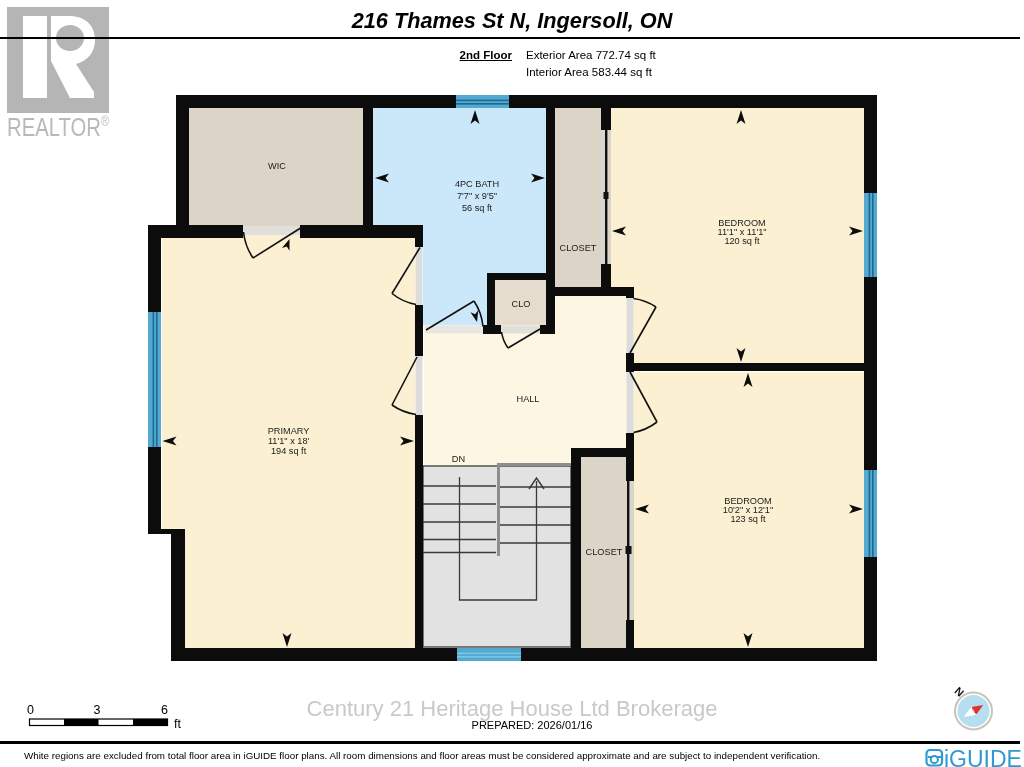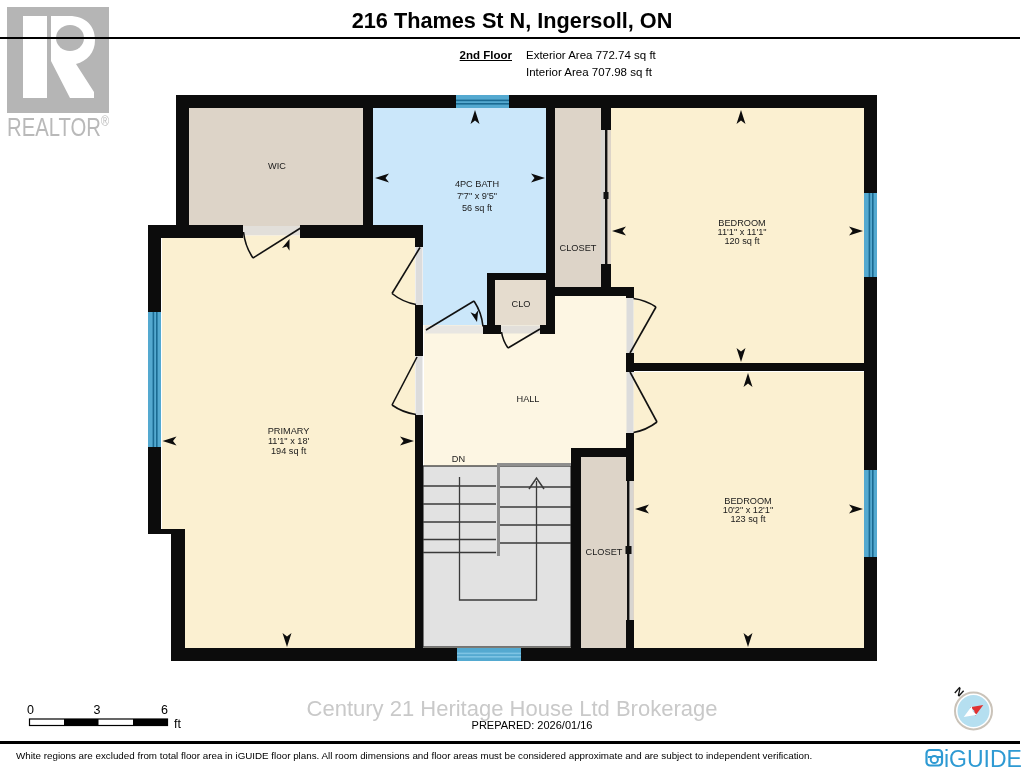--- a/index.html
+++ b/index.html
@@ -1,37 +1,37 @@
 <!DOCTYPE html>
 <html><head>
 <meta charset="utf-8">
 <style>
 html,body{margin:0;padding:0;background:#fff;}
 #page{position:relative;width:1024px;height:767px;background:#fff;overflow:hidden;
   font-family:"Liberation Sans", sans-serif;}
 .abs{position:absolute;}
-#title{left:0;top:7.5px;width:1024px;text-align:center;font-size:21.7px;font-weight:bold;color:#000;}
+#title{left:0;top:7.5px;width:1024px;text-align:center;font-size:21.7px;font-weight:bold;color:#000;font-style:italic;}
 #hline{left:0;top:36.8px;width:1020px;height:1.8px;background:#000;z-index:3;}
 #info1{left:0;top:48.5px;width:512px;text-align:right;font-size:11.5px;font-weight:bold;color:#000;text-decoration:underline;}
 #info2{left:526px;top:48.5px;font-size:11.5px;color:#000;text-align:center;}
 #info3{left:526px;top:66px;font-size:11.5px;color:#000;}
 #realtorTxt{left:7px;top:111.5px;font-size:26px;color:#b9b9b9;letter-spacing:0px;transform:scaleX(0.78);transform-origin:left top;white-space:nowrap;}
 #realtorTxt sup{font-size:14px;}
 #watermark{left:0;top:696px;width:1024px;text-align:center;font-size:22px;color:#c9c9c9;}
 #prepared{left:0;top:719px;width:1024px;text-align:center;font-size:11px;color:#000;padding-left:20px;}
 #sepline{left:0;top:741px;width:1020px;height:2.6px;background:#000;}
-#disclaimer{left:16px;top:749.5px;font-size:9.8px;color:#000;}
+#disclaimer{left:24px;top:749.5px;font-size:9.8px;color:#000;}
 </style>
 </head>
 <body>
 <div id="page">
   <div class="abs" id="title">216 Thames St N, Ingersoll, ON</div>
   <div class="abs" id="info1">2nd Floor</div>
   <div class="abs" id="info2">Exterior Area 772.74 sq ft</div>
-  <div class="abs" id="info3">Interior Area 707.98 sq ft</div>
+  <div class="abs" id="info3">Interior Area 583.44 sq ft</div>
   <div class="abs" id="realtorTxt">REALTOR<sup>®</sup></div>
   <div class="abs" id="watermark">Century 21 Heritage House Ltd Brokerage</div>
   <div class="abs" id="prepared">PREPARED: 2026/01/16</div>
   <div class="abs" id="disclaimer">White regions are excluded from total floor area in iGUIDE floor plans. All room dimensions and floor areas must be considered approximate and are subject to independent verification.</div>
   <div class="abs" id="hline"></div>
   <div class="abs" id="sepline"></div>
   <svg class="abs" style="left:0;top:0" width="1024" height="767" viewBox="0 0 1024 767">
 
     <g id="realtor">
       <rect x="7" y="7" width="102" height="106" fill="#b5b5b5"></rect>

